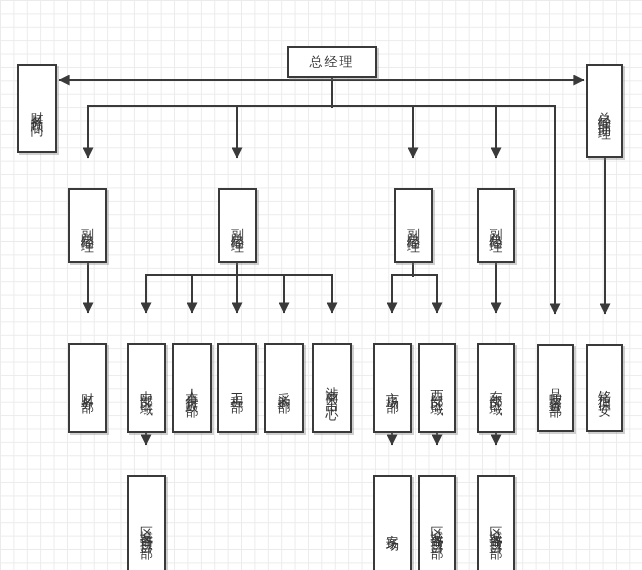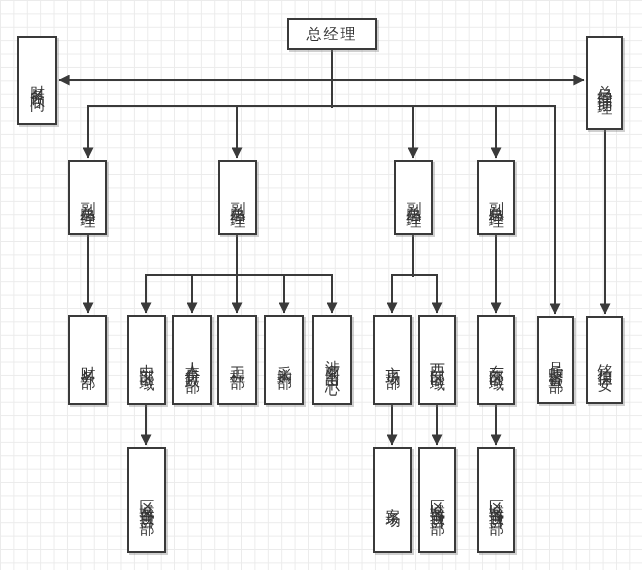--- a/index.html
+++ b/index.html
@@ -27,21 +27,22 @@
   .node {
     position: absolute;
     box-sizing: border-box;
     background: #ffffff;
     border: 2px solid #3a3a3a;
     box-shadow: 2px 2px 0 rgba(120,120,120,0.35);
     display: flex;
     align-items: center;
     justify-content: center;
     color: #333333;
-    font-size: 15px;
+    font-size: 13px;
+    margin-top: 28px;
   }
   .node .lbl {
     white-space: nowrap;
     letter-spacing: 2px;
   }
   .node.vertical .lbl {
     writing-mode: vertical-rl;
     text-orientation: upright;
     letter-spacing: 4px;
     line-height: 1;

